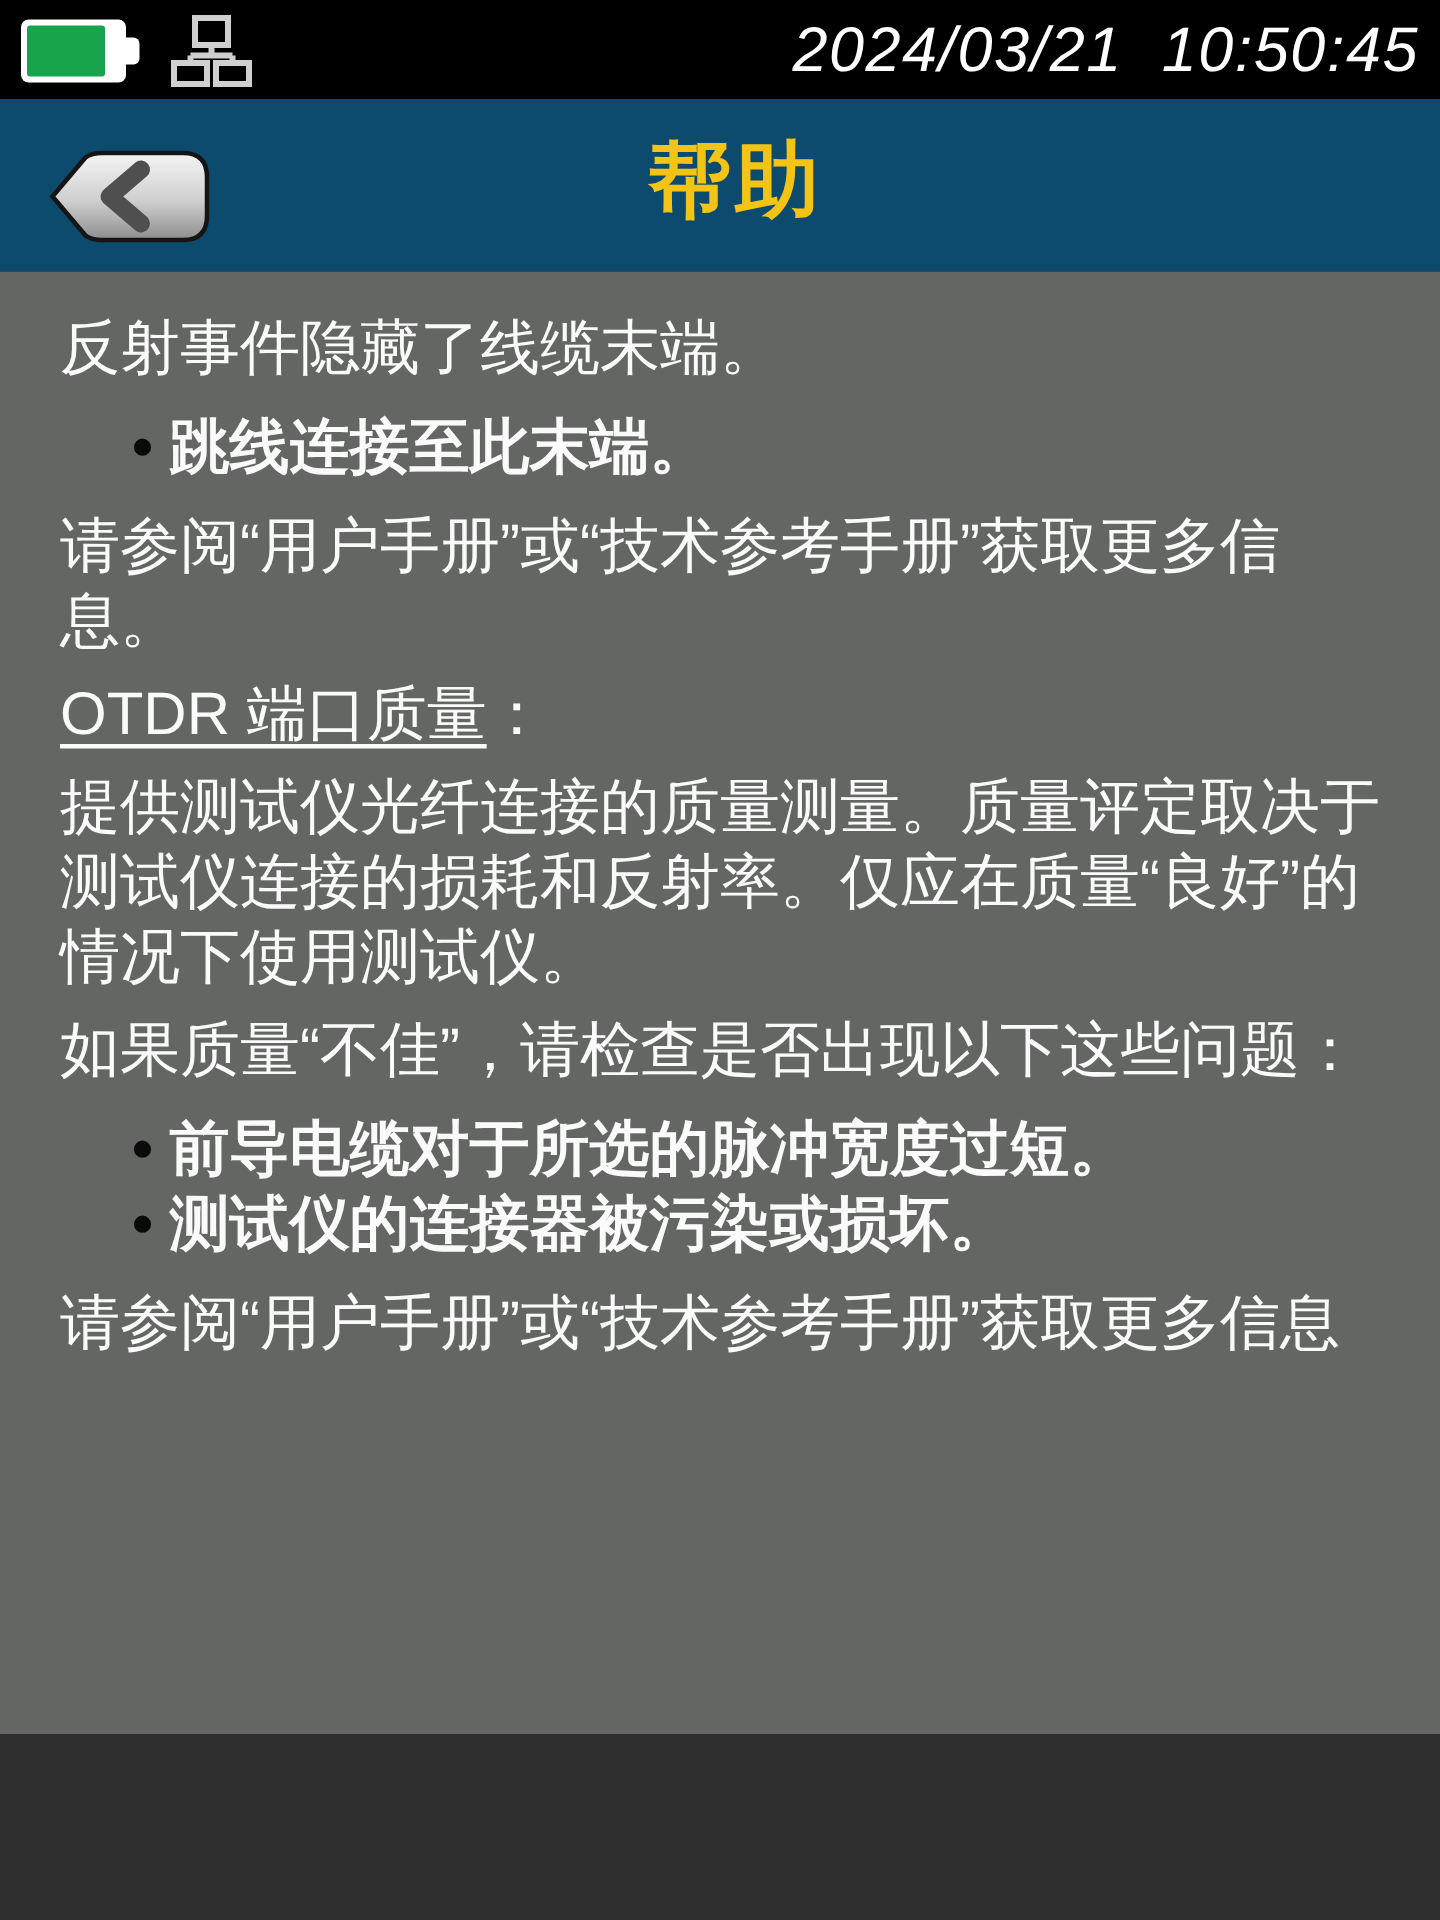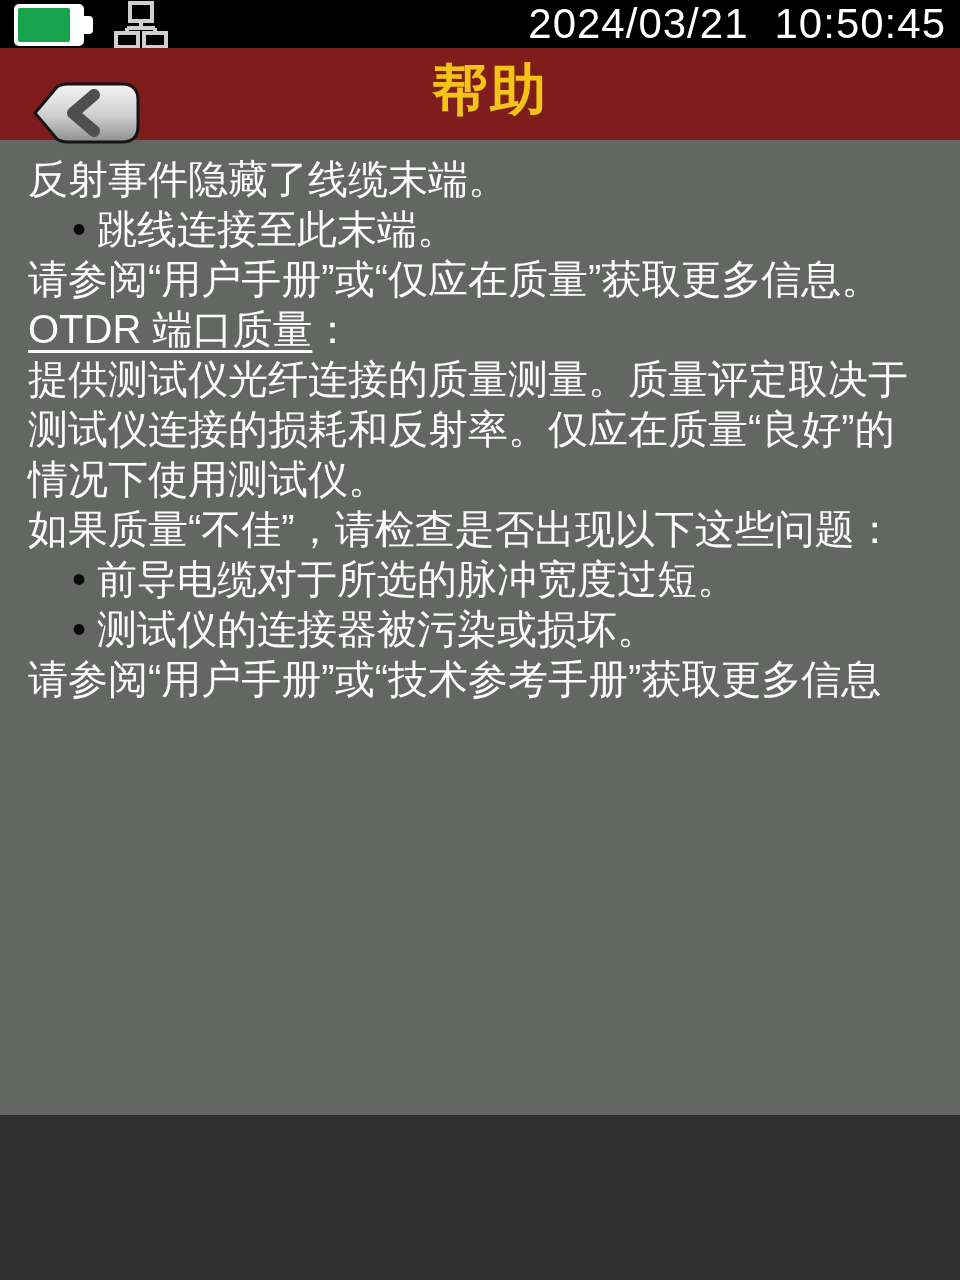--- a/index.html
+++ b/index.html
@@ -5,23 +5,23 @@
   html,body{margin:0;padding:0;}
   body{
     width:960px;height:1280px;
     background:#2f2f2f;
     font-family:"Liberation Sans","DejaVu Sans",sans-serif;
     overflow:hidden;
     -webkit-font-smoothing:antialiased;
   }
   
   .status-bar{
-    height:48px;background:#000;
+    height:66px;background:#000;
     display:flex;align-items:center;
-    padding:0 14px;box-sizing:border-box;
+    padding:0 14px;box-sizing:border-box;font-style:italic;
   }
   .status-icons{display:flex;align-items:center;gap:20px;}
   .battery{display:flex;align-items:center;margin-top:2px;}
   .battery-body{
     width:62px;height:34px;background:#fff;border-radius:5px;
     padding:4px;box-sizing:content-box;display:flex;
   }
   .battery-fill{
     width:84%;height:100%;
     background:var(--battery-green,#17a44d);
@@ -29,43 +29,43 @@
   }
   .battery-nub{width:9px;height:18px;background:#fff;border-radius:0 4px 4px 0;}
   .net-icon{display:block;margin-top:2px;}
   .status-spacer{flex:1;}
   .datetime{
     color:#fff;font-size:42px;letter-spacing:1px;
     display:flex;gap:26px;white-space:nowrap;
   }
   
   .header{
-    height:92px;background:#7f1d1d;position:relative;
+    height:115px;background:#0c4a6e;position:relative;
     display:flex;align-items:center;justify-content:center;padding-left:20px;
   }
   .back-button{
     position:absolute;left:32px;top:32px;width:110px;height:66px;
     background:none;border:none;padding:0;cursor:pointer;display:block;
   }
   .page-title{
     color:var(--accent-yellow,#f3c315);
     font-size:56px;font-weight:bold;letter-spacing:2px;
     margin-top:-6px;
   }
   
   .content{
     height:975px;box-sizing:border-box;
     background:var(--content-bg,#636663);
     color:#fafafa;
     padding:14px 28px 0 28px;
     font-size:40px;line-height:50px;
     overflow:hidden;
   }
-  .content p{margin:0;}
-  .content ul{margin:0;padding:0;list-style:none;}
+  .content p{margin:12px;}
+  .content ul{margin:16px;padding:0;list-style:none;font-weight:bold;}
   .content li{position:relative;padding-left:69px;}
   .content li::before{
     content:"•";position:absolute;left:44px;top:0;
     color:#0a0a0a;
   }
   .mt-50{margin-top:50px;}
   .mt-40{margin-top:40px;}
   .mt-34{margin-top:34px;}
   .mt-30{margin-top:30px;}
   .mt-26{margin-top:26px;}
@@ -122,21 +122,21 @@
 <div class="content">
   <p>反射事件隐藏了线缆末端。</p>
 
 
   <ul class="mt-30">
     <li>
       <span>跳线连接至此末端。</span>
     </li>
   </ul>
 
-  <p class="mt-20">请参阅“用户手册”或“仅应在质量”获取更多信息。</p>
+  <p class="mt-20">请参阅“用户手册”或“技术参考手册”获取更多信息。</p>
 
   <p class="mt-40"><span class="u">OTDR 端口质量</span><span>：</span></p>
 
   <p>提供测试仪光纤连接的质量测量。质量评定取决于测试仪连接的损耗和反射率。仅应在质量“良好”的情况下使用测试仪。</p>
 
   <p class="mt-34">如果质量“不佳”，请检查是否出现以下这些问题：</p>
 
   <ul class="mt-26">
     <li>
       <span>前导电缆对于所选的脉冲宽度过短。</span>

